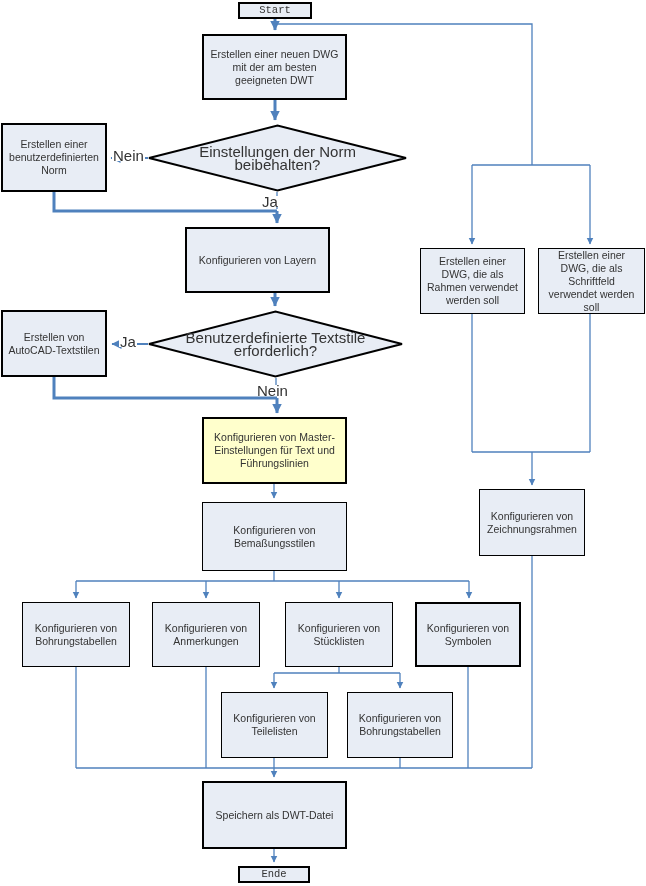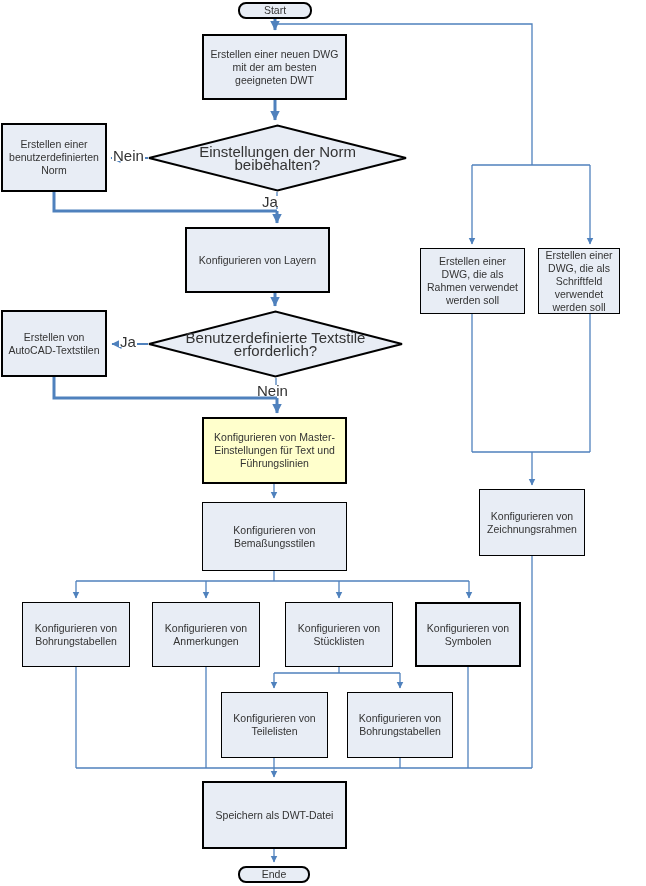--- a/index.html
+++ b/index.html
@@ -20,21 +20,21 @@
   .c-thick{stroke:var(--connector);stroke-width:3;fill:none;}
   .ah{fill:var(--connector);}
   .node{
     position:absolute;z-index:2;box-sizing:border-box;
     background:var(--node-fill);border:1px solid var(--node-border);
     display:flex;align-items:center;justify-content:center;text-align:center;
     font-size:10.5px;line-height:13px;padding:2px 4px;
   }
   .node.bold-border{border-width:2px;}
   .node.highlight{background:var(--highlight-fill);}
-  .oval{border-radius:8px;padding:0 4px;line-height:11px;}
+  .oval{border-radius:0;padding:0 4px;line-height:11px;font-family:Liberation Mono, monospace;}
   .diamond-wrap{position:absolute;z-index:2;}
   .diamond-wrap svg{display:block;}
   .diamond-wrap polygon{fill:var(--node-fill);stroke:var(--node-border);stroke-width:2;}
   .diamond-label{
     position:absolute;left:0;top:0;right:0;bottom:0;z-index:3;
     display:flex;align-items:center;justify-content:center;text-align:center;
     font-size:15px;line-height:13px;padding:0 34px;
   }
   .edge-label{
     position:absolute;z-index:3;background:#ffffff;
@@ -130,21 +130,21 @@
 
   <div class="node" style="left:22px;top:602px;width:108px;height:65px;">Konfigurieren von Bohrungstabellen</div>
   <div class="node" style="left:152px;top:602px;width:108px;height:65px;">Konfigurieren von Anmerkungen</div>
   <div class="node" style="left:285px;top:602px;width:108px;height:65px;">Konfigurieren von Stücklisten</div>
   <div class="node bold-border" style="left:415px;top:602px;width:106px;height:65px;">Konfigurieren von Symbolen</div>
 
   <div class="node" style="left:221px;top:692px;width:107px;height:66px;">Konfigurieren von Teilelisten</div>
   <div class="node" style="left:347px;top:692px;width:106px;height:66px;">Konfigurieren von Bohrungstabellen</div>
 
   <div class="node" style="left:420px;top:248px;width:105px;height:66px;">Erstellen einer DWG, die als Rahmen verwendet werden soll</div>
-  <div class="node" style="left:538px;top:248px;width:82px;height:66px;">Erstellen einer DWG, die als Schriftfeld verwendet werden soll</div>
+  <div class="node" style="left:538px;top:248px;width:107px;height:66px;">Erstellen einer DWG, die als Schriftfeld verwendet werden soll</div>
   <div class="node" style="left:479px;top:489px;width:106px;height:67px;">Konfigurieren von Zeichnungsrahmen</div>
 
   <div class="edge-label" style="left:112px;top:150px;">Nein</div>
   <div class="edge-label" style="left:261px;top:196px;">Ja</div>
   <div class="edge-label" style="left:119px;top:336px;">Ja</div>
   <div class="edge-label" style="left:256px;top:385px;">Nein</div>
 
 </div>
 
 </body></html>

